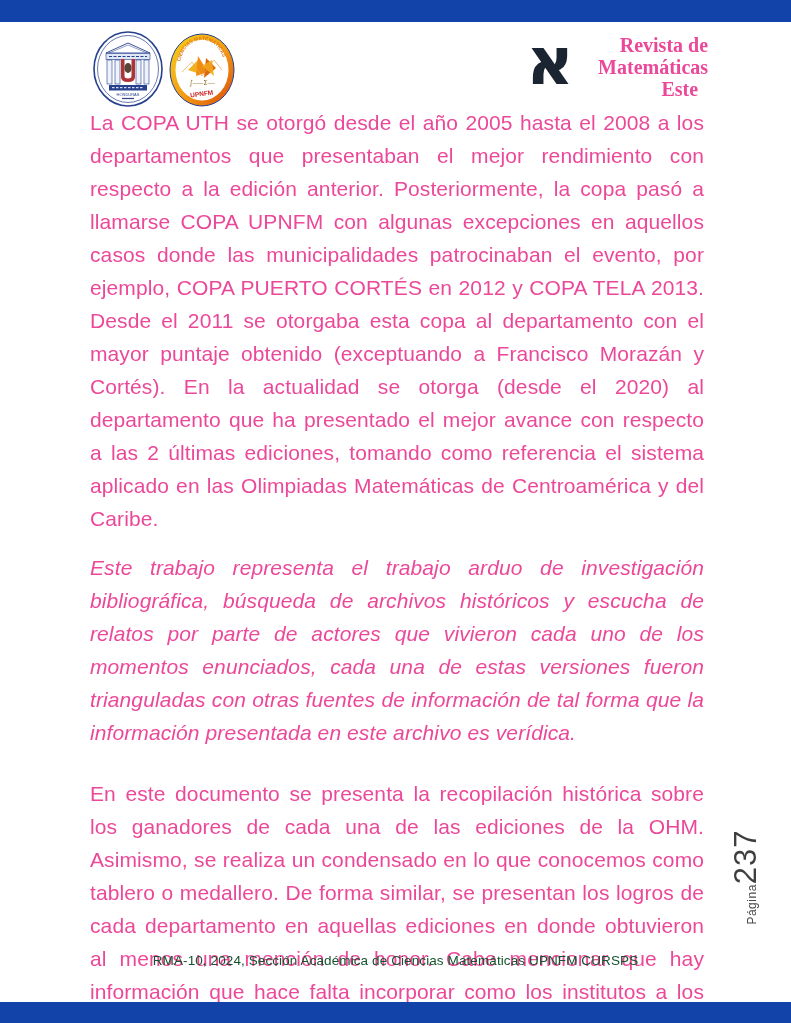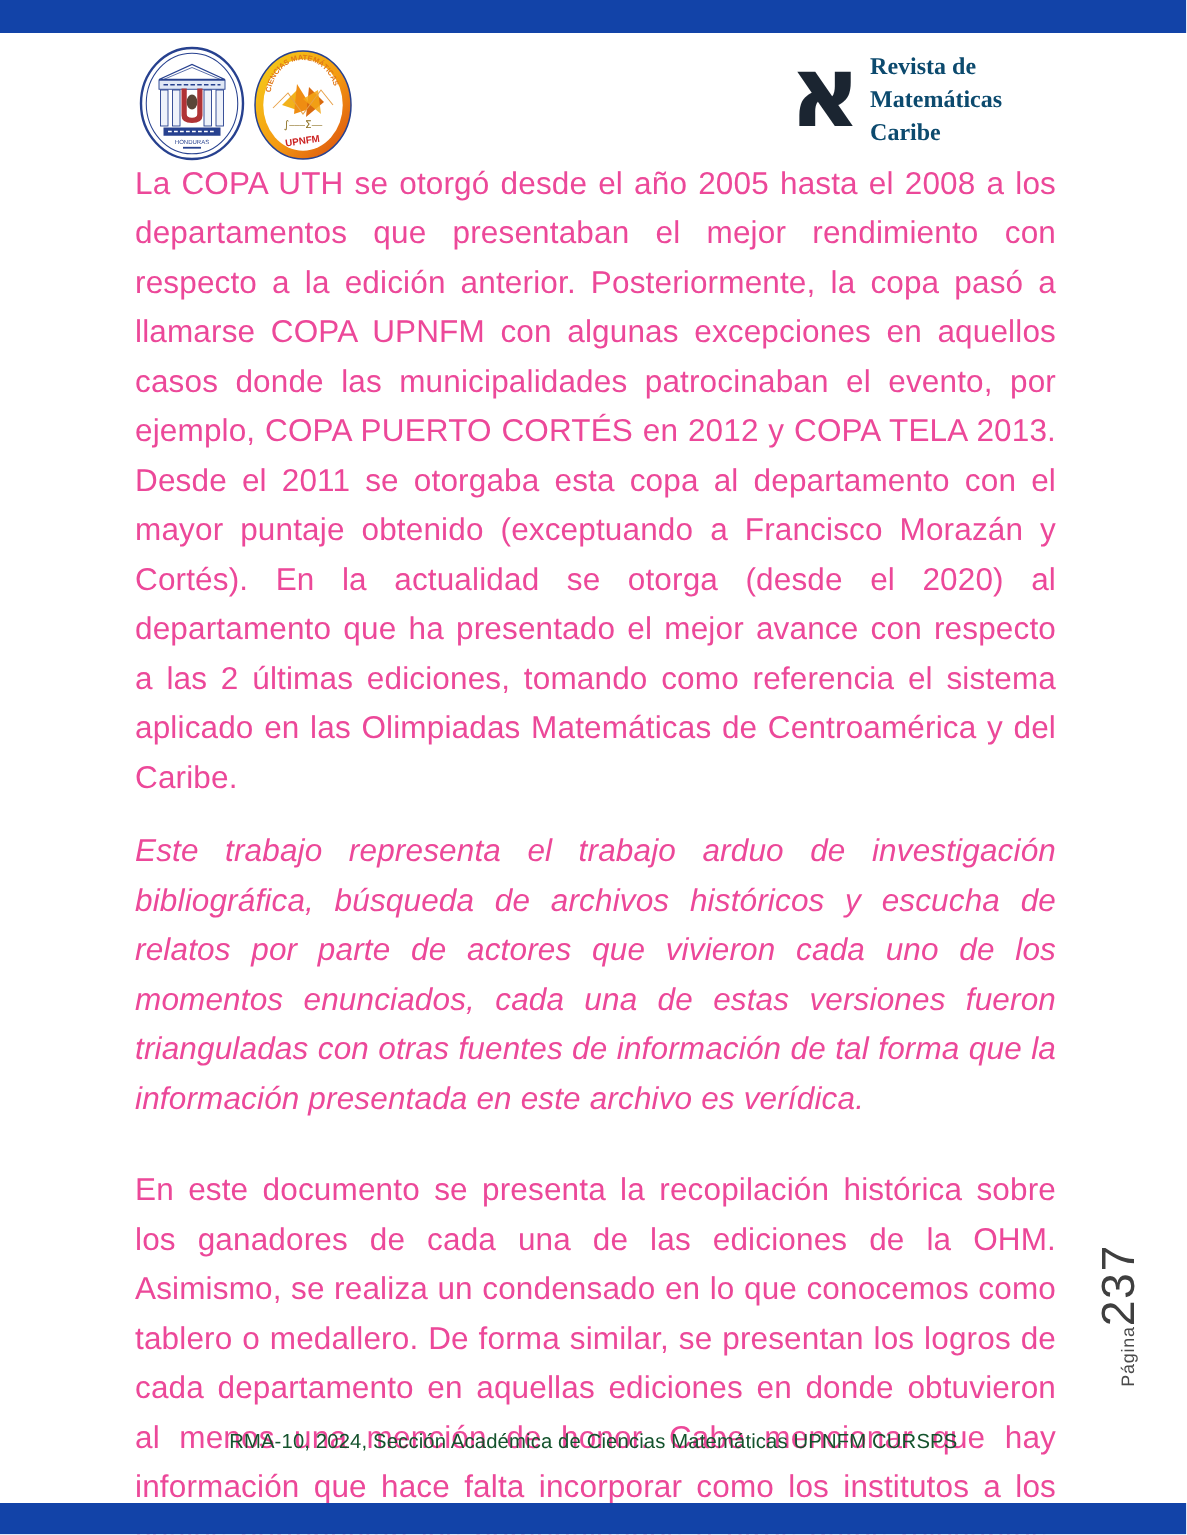--- a/index.html
+++ b/index.html
@@ -27,22 +27,22 @@
     display:flex; align-items:flex-start;
   }
   .aleph {
     font-family:"DejaVu Sans", sans-serif;
     font-size:66px; line-height:68px;
     color:#1b2531; font-weight:bold;
     margin-right:6px;
   }
   .masthead-title {
     font-family:"Liberation Serif", serif;
-    font-weight:bold; font-size:16px; line-height:22px;
-    color:#0c4a6e; 
+    font-weight:bold; font-size:20px; line-height:22px;
+    color:#ec4899; text-align:right;
     padding-top:6px; width:128px;
   }
   .masthead-title .t-line { display:block; }
   .masthead-title .t-line.last { padding-right:10px; }
 
   .body-text {
     position:absolute; left:90px; top:106px; width:614px;
     color:#ec4899;
     font-size:21px; line-height:33px;
     text-align:justify;
@@ -129,21 +129,21 @@
 
       <text x="34" y="64" text-anchor="middle" font-size="6.5" fill="#cc2222" font-weight="bold" font-family="Liberation Sans, sans-serif" transform="rotate(-8 34 64)">UPNFM</text>
     </svg>
   </div>
 
   <div class="masthead">
     <span class="aleph">א</span>
     <span class="masthead-title">
       <span class="t-line">Revista de</span>
       <span class="t-line">Matemáticas</span>
-      <span class="t-line last">Caribe</span>
+      <span class="t-line last">Este</span>
     </span>
   </div>
 
   <div class="body-text">
     <p class="p1">La COPA UTH se otorgó desde el año 2005 hasta el 2008 a los departamentos que presentaban el mejor rendimiento con respecto a la edición anterior. Posteriormente, la copa pasó a llamarse COPA UPNFM con algunas excepciones en aquellos casos donde las municipalidades patrocinaban el evento, por ejemplo, COPA PUERTO CORTÉS en 2012 y COPA TELA 2013. Desde el 2011 se otorgaba esta copa al departamento con el mayor puntaje obtenido (exceptuando a Francisco Morazán y Cortés). En la actualidad se otorga (desde el 2020) al departamento que ha presentado el mejor avance con respecto a las 2 últimas ediciones, tomando como referencia el sistema aplicado en las Olimpiadas Matemáticas de Centroamérica y del Caribe.</p>
     <p class="p2">Este trabajo representa el trabajo arduo de investigación bibliográfica, búsqueda de archivos históricos y escucha de relatos por parte de actores que vivieron cada uno de los momentos enunciados, cada una de estas versiones fueron trianguladas con otras fuentes de información de tal forma que la información presentada en este archivo es verídica.</p>
     <p class="p3">En este documento se presenta la recopilación histórica sobre los ganadores de cada una de las ediciones de la OHM. Asimismo, se realiza un condensado en lo que conocemos como tablero o medallero. De forma similar, se presentan los logros de cada departamento en aquellas ediciones en donde obtuvieron al menos una mención de honor. Cabe mencionar que hay información que hace falta incorporar como los institutos a los cuales pertenecían los homenajeados u otros datos relevantes, por lo cual, se invita a todos los colegas a compartir dichos datos para enriquecer este trabajo, mismo que se continuará actualizando en los años venideros. Siendo este trabajo la primera versión.</p>
   </div>
 
   <div class="pagenum">

